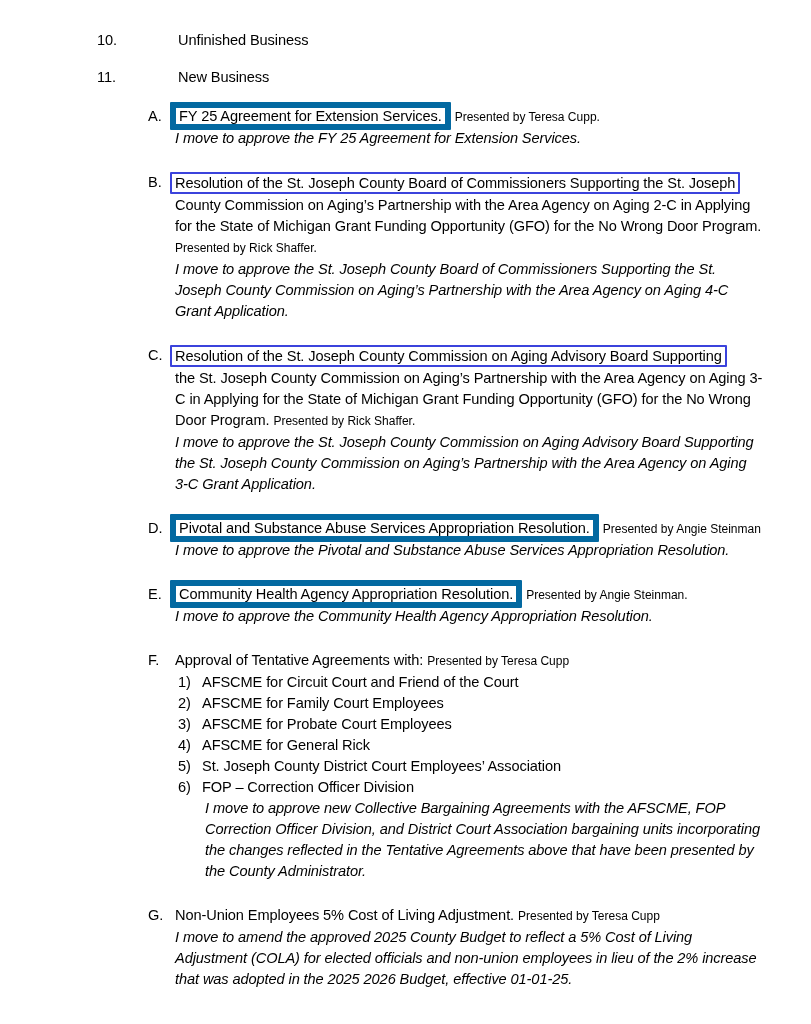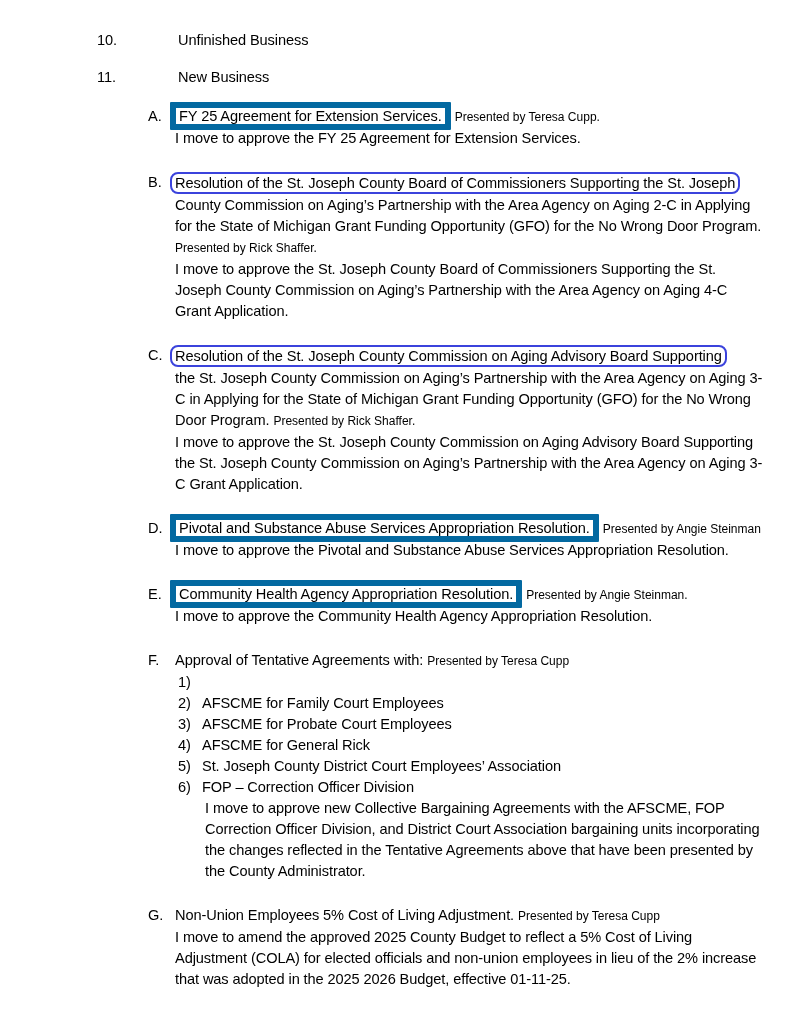--- a/index.html
+++ b/index.html
@@ -51,30 +51,31 @@
     padding: 0 3px;
     margin-left: -5px;
     border-radius: 1px;
     white-space: nowrap;
   }
   .boxed-block {
     display: inline-block;
     border: 2px solid #3b43dc;
     padding: 0 3px;
     margin-left: -5px;
-    border-radius: 8px;
+    border-radius: 1px;
     white-space: nowrap;
     line-height: 18px;
     margin-bottom: 1px;
   }
   .presented {
     font-size: 12px;
     letter-spacing: 0;
   }
   .motion {
+    font-style: italic;
   }
   .num-list {
     margin: 0;
   }
   .num-row {
     display: flex;
   }
   .num-row .n {
     width: 27px;
     flex: 0 0 27px;
@@ -166,20 +167,21 @@
     <div class="sub-item">
       <span class="letter">F.</span>
       <div class="content">
         <div class="title-line">
           <span>Approval of Tentative Agreements with:</span>
           <span class="presented">Presented by Teresa Cupp</span>
         </div>
         <div class="num-list">
           <div class="num-row">
             <span class="n">1)</span>
+            <span>AFSCME for Circuit Court and Friend of the Court</span>
           </div>
           <div class="num-row">
             <span class="n">2)</span>
             <span>AFSCME for Family Court Employees</span>
           </div>
           <div class="num-row">
             <span class="n">3)</span>
             <span>AFSCME for Probate Court Employees</span>
           </div>
           <div class="num-row">
@@ -199,18 +201,18 @@
       </div>
     </div>
 
     <div class="sub-item">
       <span class="letter">G.</span>
       <div class="content">
         <div class="title-line">
           <span>Non-Union Employees 5% Cost of Living Adjustment.</span>
           <span class="presented">Presented by Teresa Cupp</span>
         </div>
-        <div class="motion">I move to amend the approved 2025 County Budget to reflect a 5% Cost of Living Adjustment (COLA) for elected officials and non-union employees in lieu of the 2% increase that was adopted in the 2025 2026 Budget, effective 01-11-25.</div>
+        <div class="motion">I move to amend the approved 2025 County Budget to reflect a 5% Cost of Living Adjustment (COLA) for elected officials and non-union employees in lieu of the 2% increase that was adopted in the 2025 2026 Budget, effective 01-01-25.</div>
       </div>
     </div>
 
   </div>
 </div>
 
 </body></html>

